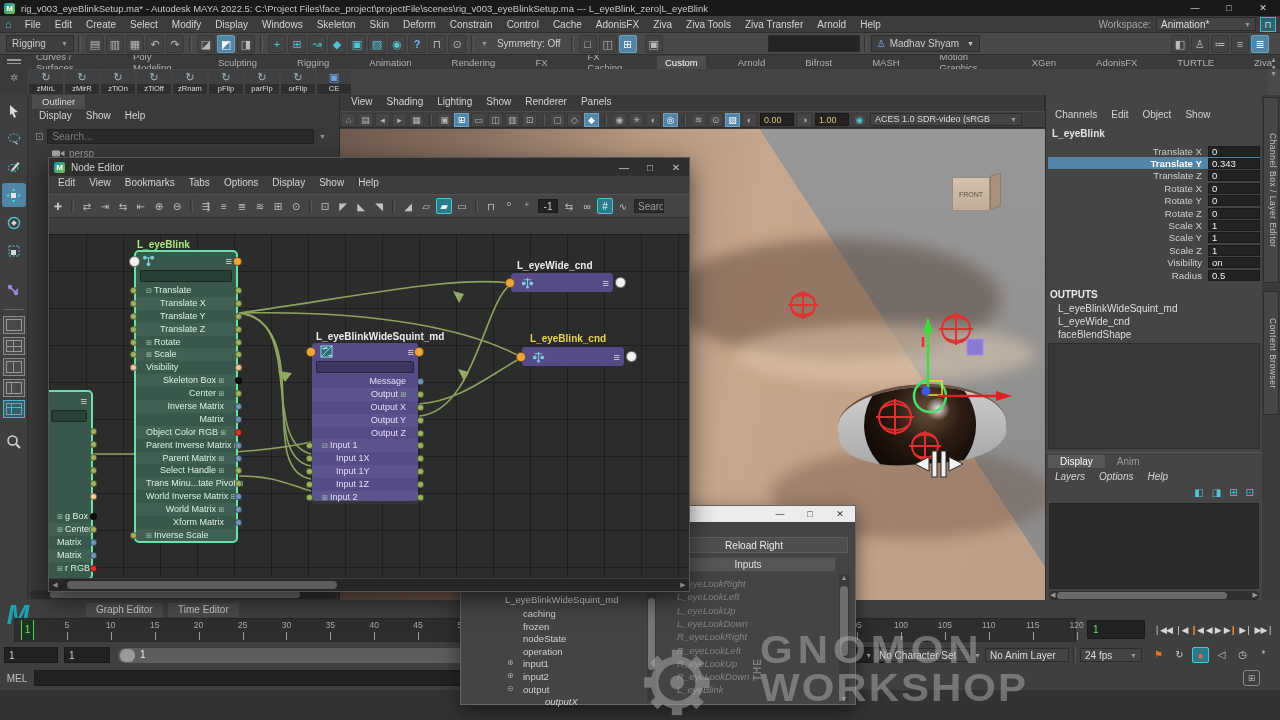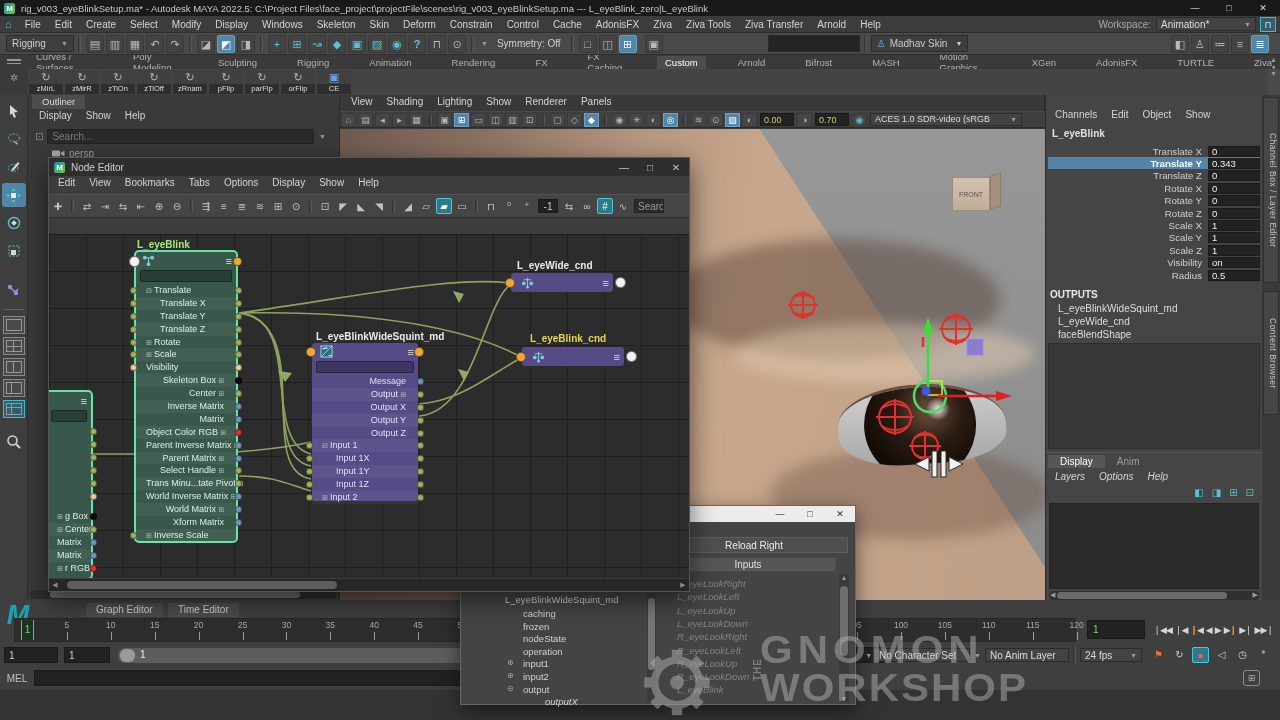--- a/index.html
+++ b/index.html
@@ -279,21 +279,21 @@
         <span class="sicon">◫</span>
         <span class="sicon a">⊞</span>
       </span>
     <span id="sl-g5" style="display:flex;margin-left:6px">
         <span class="sicon">▣</span>
       </span>
     <span class="chip" style="width:92px;margin-left:104px;background:#242424"></span>
     <span class="sep"></span>
     <span class="chip">
       <span style="color:#6fa3e0;margin-right:4px">♙</span>
-      <span>Madhav Skin</span>
+      <span>Madhav Shyam</span>
         <span class="arr" style="margin-left:8px;color:#ccc;font-size:7px">▼</span>
     </span>
     <span id="sl-right" style="display:flex;margin-left:auto;margin-right:10px">
         <span class="sicon">◧</span>
         <span class="sicon">♙</span>
         <span class="sicon">≔</span>
         <span class="sicon">≡</span>
         <span class="sicon a">≣</span>
       </span>
   </div>
@@ -485,21 +485,21 @@
         <span class="vicon">☀</span>
         <span class="vicon">◐</span>
         <span class="vicon a">◎</span>
         <span class="sep" style="height: 12px;"></span>
         <span class="vicon">≋</span>
         <span class="vicon">⊙</span>
         <span class="vicon a">▨</span>
         <span class="vicon">◐</span>
         <span class="vfield">0.00</span>
         <span class="vicon">◑</span>
-        <span class="vfield">0.70</span>
+        <span class="vfield">1.00</span>
         <span class="vicon t" style="border-radius: 8px;">◉</span>
         <span class="dd" style="width: 152px; height: 13px; font-size: 9px; margin-left: 2px;">
           <span>ACES 1.0 SDR-video (sRGB</span>
           <span class="arr" style="margin-left: auto;">▼</span>
         </span>
       </div>
     <div id="vp3d">
       <div id="vp-gray"></div>
 
       <div class="soft" style="left:330px;top:110px;width:330px;height:120px;background:rgba(84,62,50,.45)"></div>

